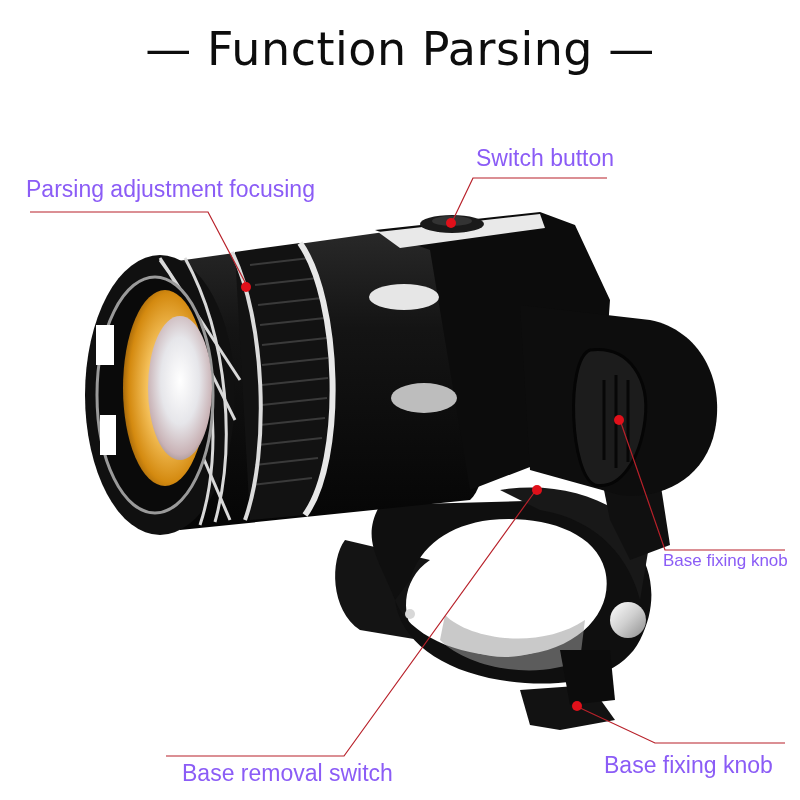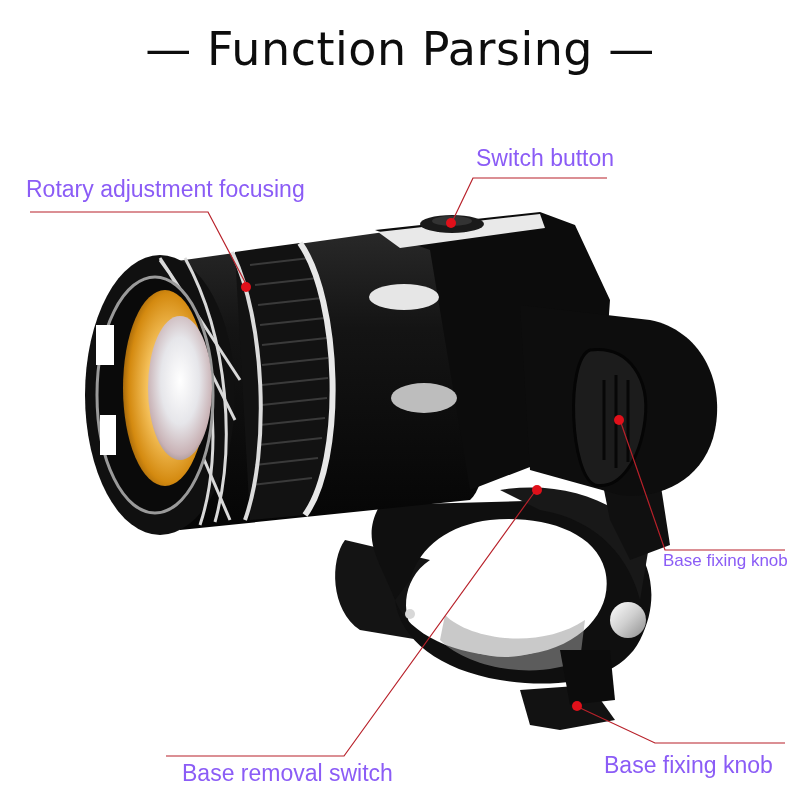--- a/index.html
+++ b/index.html
@@ -157,21 +157,21 @@
 
   <g fill="#e0101a">
     <circle cx="246" cy="287" r="5"></circle>
     <circle cx="451" cy="223" r="5"></circle>
     <circle cx="619" cy="420" r="5"></circle>
     <circle cx="537" cy="490" r="5"></circle>
     <circle cx="577" cy="706" r="5"></circle>
   </g>
 </svg>
 
-<div class="label" style="left:26px; top:176px;">Rotary adjustment focusing</div>
+<div class="label" style="left:26px; top:176px;">Parsing adjustment focusing</div>
 
 <div class="label" style="left:476px; top:145px;">Switch button</div>
 
 <div class="label small" style="left:663px; top:551px;">Base fixing knob</div>
 
 <div class="label" style="left:182px; top:760px;">Base removal switch</div>
 
 <div class="label" style="left:604px; top:752px;">Base fixing knob</div>
 
 </body></html>

